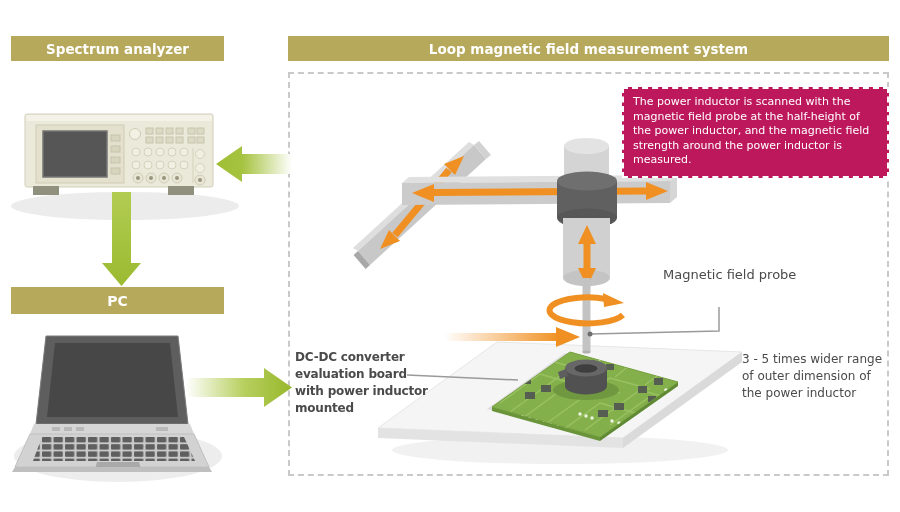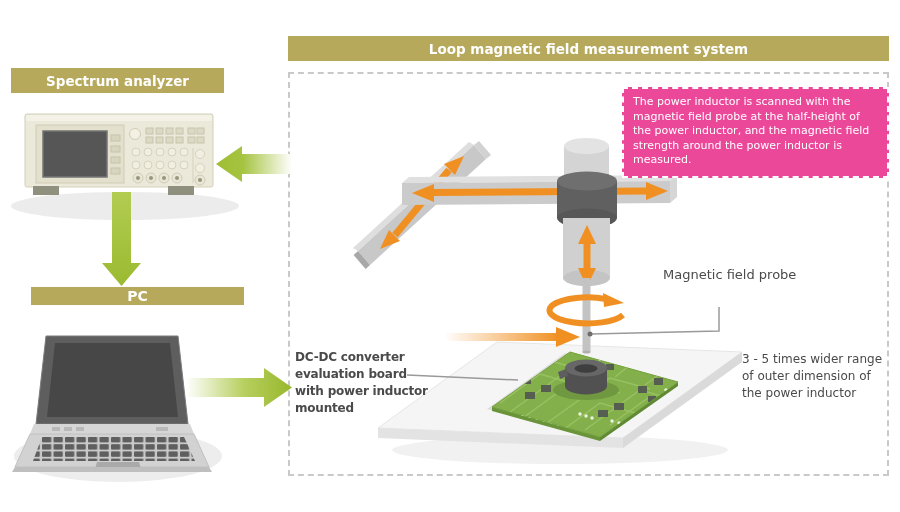--- a/index.html
+++ b/index.html
@@ -8,21 +8,21 @@
   .canvas { position:relative; width:900px; height:512px; background:#fff; }
   svg.scene { position:absolute; left:0; top:0; z-index:2; }
   .hbar { position:absolute; background:#b6a95c; color:#ffffff; font-weight:bold;
           font-size:13.5px; text-align:center; z-index:3;
           display:flex; align-items:center; justify-content:center; }
   .dashedbox { position:absolute; left:288px; top:72px; width:601px; height:404px;
                border:2px dashed #c9c9c9; z-index:1; background:#fff; }
   .caption { position:absolute; left:32px; top:66px; width:250px; color:#4d4d4d;
              font-size:13.5px; line-height:19px; z-index:3; }
   .note { position:absolute; left:622px; top:87px; width:267px; min-height:81px;
-          background:#ec4899; border:2px dashed #ffffff; color:#ffffff;
+          background:#be185d; border:2px dashed #ffffff; color:#ffffff;
           font-size:11px; line-height:1.32; padding:6px 9px 8px 9px; z-index:4; }
   .lbl { position:absolute; color:#4a4a4a; z-index:4; }
   .lbl .ln { display:block; }
   #probe-label { left:663px; top:266px; font-size:13px; line-height:17px; }
   #board-label { left:295px; top:349px; font-size:12px; line-height:17px; letter-spacing:-0.2px;font-weight:bold; }
   #range-label { left:733px; top:351px; font-size:12px; line-height:17px; }
   #range-label .title { font-size:13px; margin-bottom:4px; display:block; }
   #range-label .body { padding-left:9px; }
 </style>
 </head>
@@ -281,26 +281,26 @@
 
     <g fill="none" stroke="#9a9a9a" stroke-width="1.5">
       <polyline points="591,334 719,331 719,307"></polyline>
       <circle cx="590" cy="334" r="2.5" fill="#6e6e6e" stroke="none"></circle>
     </g>
     <g>
       <line x1="407" y1="375" x2="518" y2="380" stroke="#9a9a9a" stroke-width="1.5"></line>
     </g>
   </svg>
 
-  <div class="hbar" style="left:11px; top:36px; width:213px; height:25px;margin-top:32px;">Spectrum analyzer</div>
+  <div class="hbar" style="left:11px; top:36px; width:213px; height:25px;">Spectrum analyzer</div>
 
   <div class="hbar" style="left:288px; top:36px; width:601px; height:25px;">Loop magnetic field measurement system</div>
 
 
-  <div class="hbar" style="left:11px; top:287px; width:213px; height:18px; font-size:14px;margin-left:20px;">PC</div>
+  <div class="hbar" style="left:11px; top:287px; width:213px; height:27px; font-size:14px;">PC</div>
 
   <div class="note">The power inductor is scanned with the magnetic field probe at the half-height of the power inductor, and the magnetic field strength around the power inductor is measured.</div>
 
   <div class="lbl" id="probe-label">
     <span class="ln">Magnetic field probe</span>
   </div>
 
   <div class="lbl" id="board-label">
     <span class="ln">DC-DC converter</span>
     <span class="ln">evaluation board</span>

